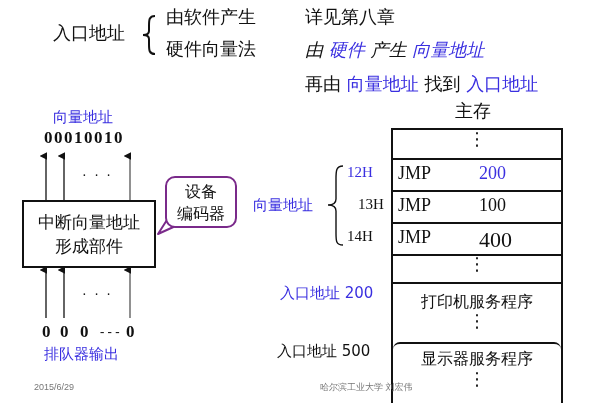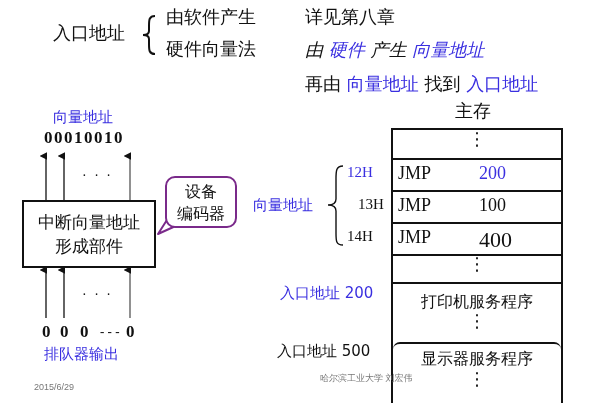--- a/index.html
+++ b/index.html
@@ -121,13 +121,13 @@
 
 <svg class="abs" style="left:325px;top:163px;" width="20" height="85">
   <path d="M18 3 C11 3 11 8 11 16 L11 36 C11 40 9 42 3 42 C9 42 11 44 11 48 L11 70 C11 78 11 82 18 82" fill="none" stroke="#111" stroke-width="1.4"></path>
 </svg>
 <div class="abs cn blue t15" style="left:253px;top:196px;">向量地址</div>
 
 <div class="abs cn blue t15" style="left:280px;top:284px;">入口地址 200</div>
 <div class="abs cn t15" style="left:277px;top:342px;">入口地址 500</div>
 
 <div class="abs footer" style="left:34px;top:382px;">2015/6/29</div>
-<div class="abs footer cn" style="left:320px;top:372px;">哈尔滨工业大学 刘宏伟</div>
+<div class="abs footer cn" style="left:320px;top:381px;">哈尔滨工业大学 刘宏伟</div>
 
 </body></html>

